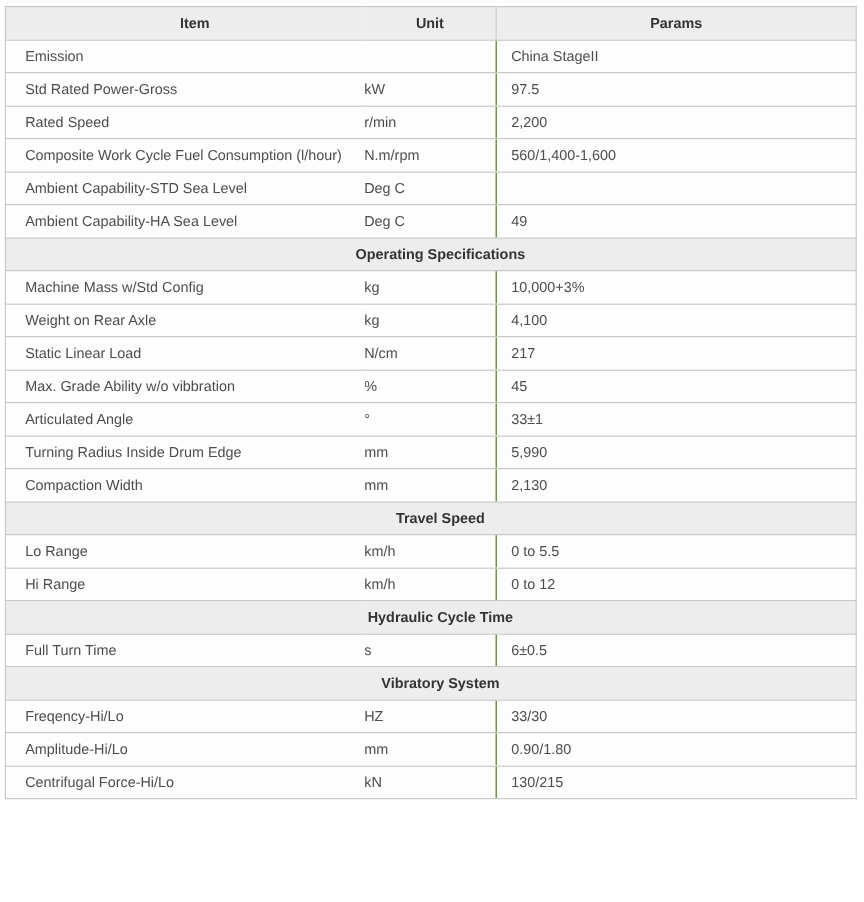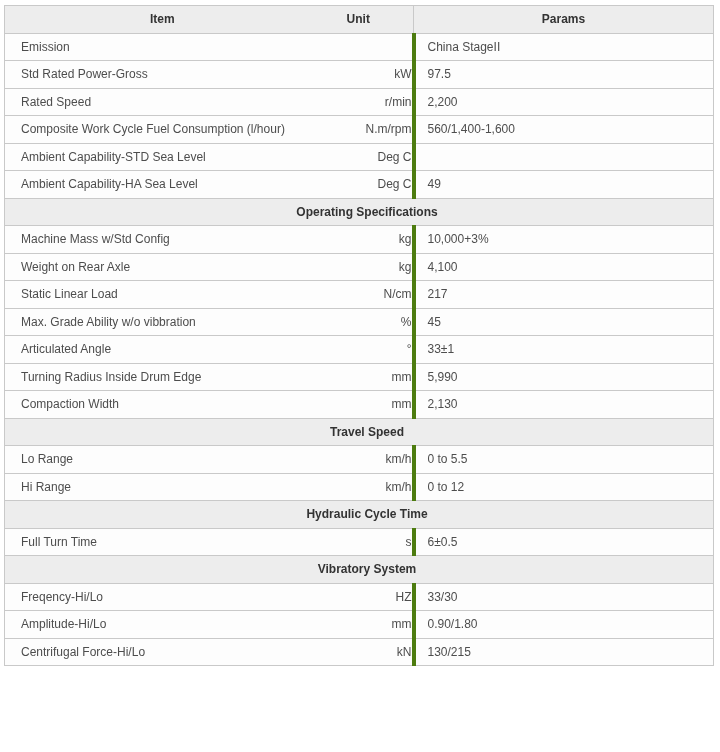--- a/index.html
+++ b/index.html
@@ -50,28 +50,28 @@
     color: #333333;
     text-align: center;
   }
   
   tr.data td { background: #fdfdfd; color: #4d4d4d; }
   td.item {
     text-align: left;
     border-right: none;
   }
   td.unit {
-    text-align: right;
+    text-align: left;
     border-left: none;
     border-right: none;
   }
   td.params {
     text-align: left;
     padding-left: 12px;
-    border-left: 4px solid #4d7c0f;
+    border-left: 1px solid #4d7c0f;
   }
 </style>
 </head>
 <body>
 
 <table class="spec">
   <colgroup>
     <col class="c-item">
     <col class="c-unit">
     <col class="c-params">

